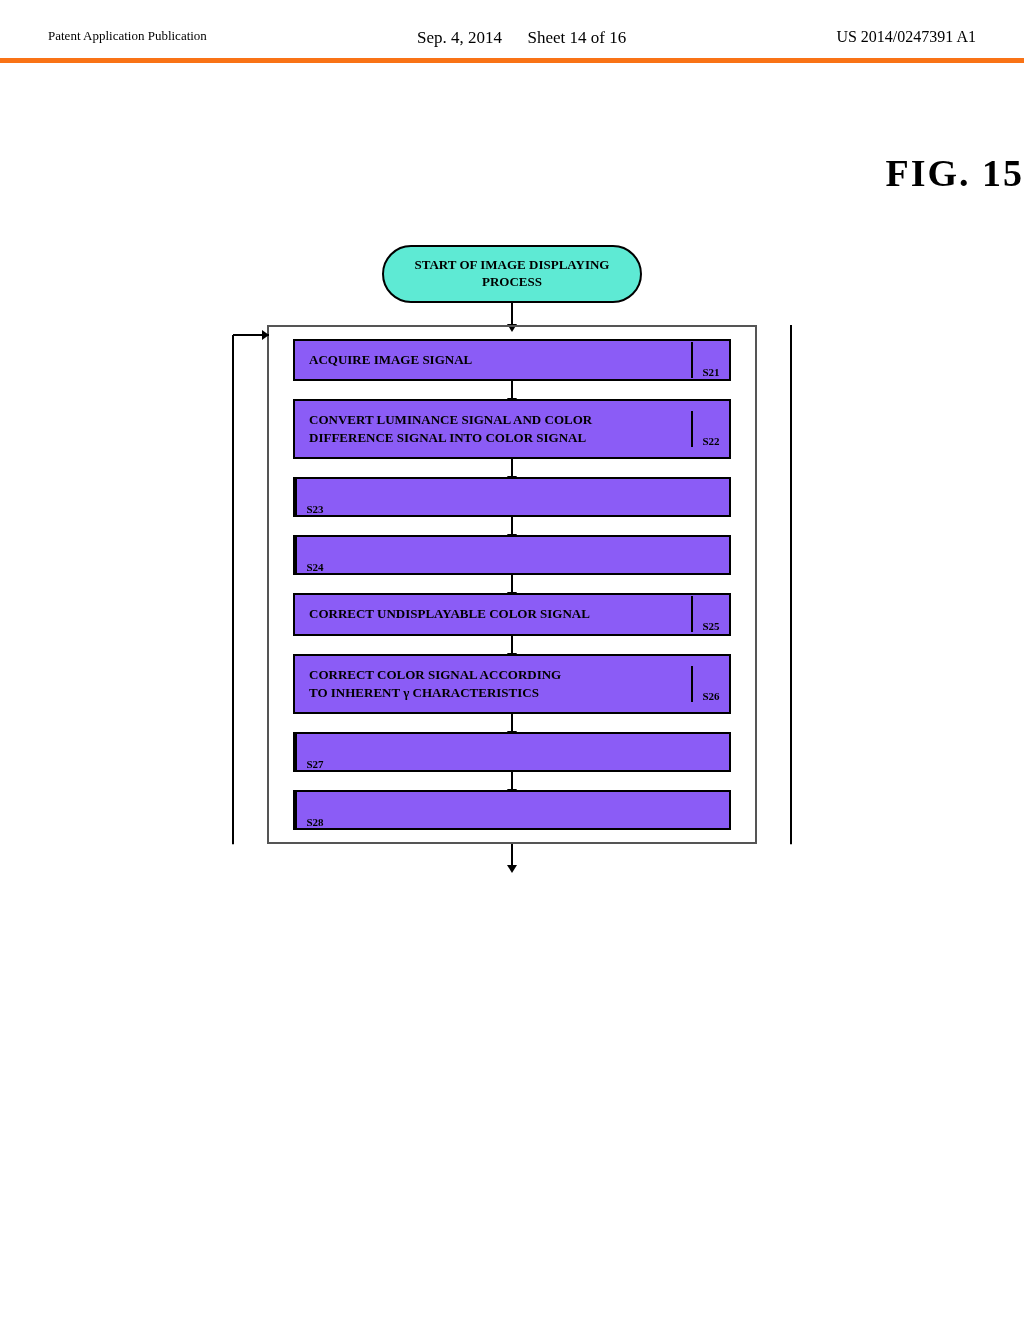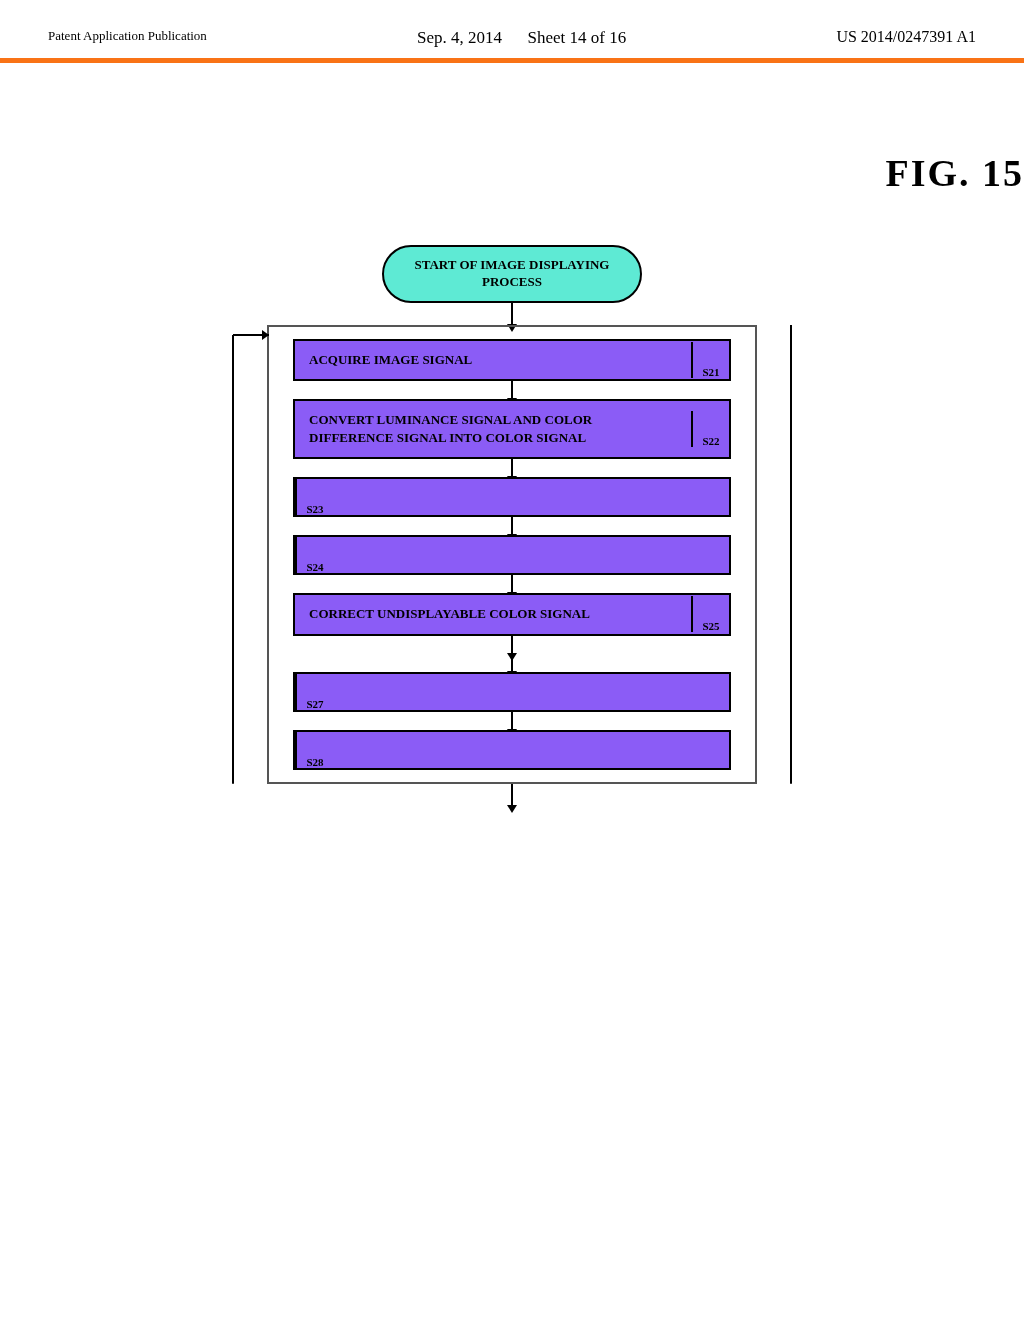--- a/index.html
+++ b/index.html
@@ -179,20 +179,24 @@
 
             <div class="arrow-down" style="height:18px;"></div>
 
             <div class="process-box">
               <div class="process-text">CORRECT UNDISPLAYABLE COLOR SIGNAL</div>
               <div class="step-label">S25</div>
             </div>
 
             <div class="arrow-down" style="height:18px;"></div>
 
+            <div class="process-box">
+              <div class="process-text">CORRECT COLOR SIGNAL ACCORDING<br>TO INHERENT γ CHARACTERISTICS</div>
+              <div class="step-label">S26</div>
+            </div>
 
             <div class="arrow-down" style="height:18px;"></div>
 
             <div class="process-box">
               <div class="step-label">S27</div>
             </div>
 
             <div class="arrow-down" style="height:18px;"></div>
 
             <div class="process-box">

